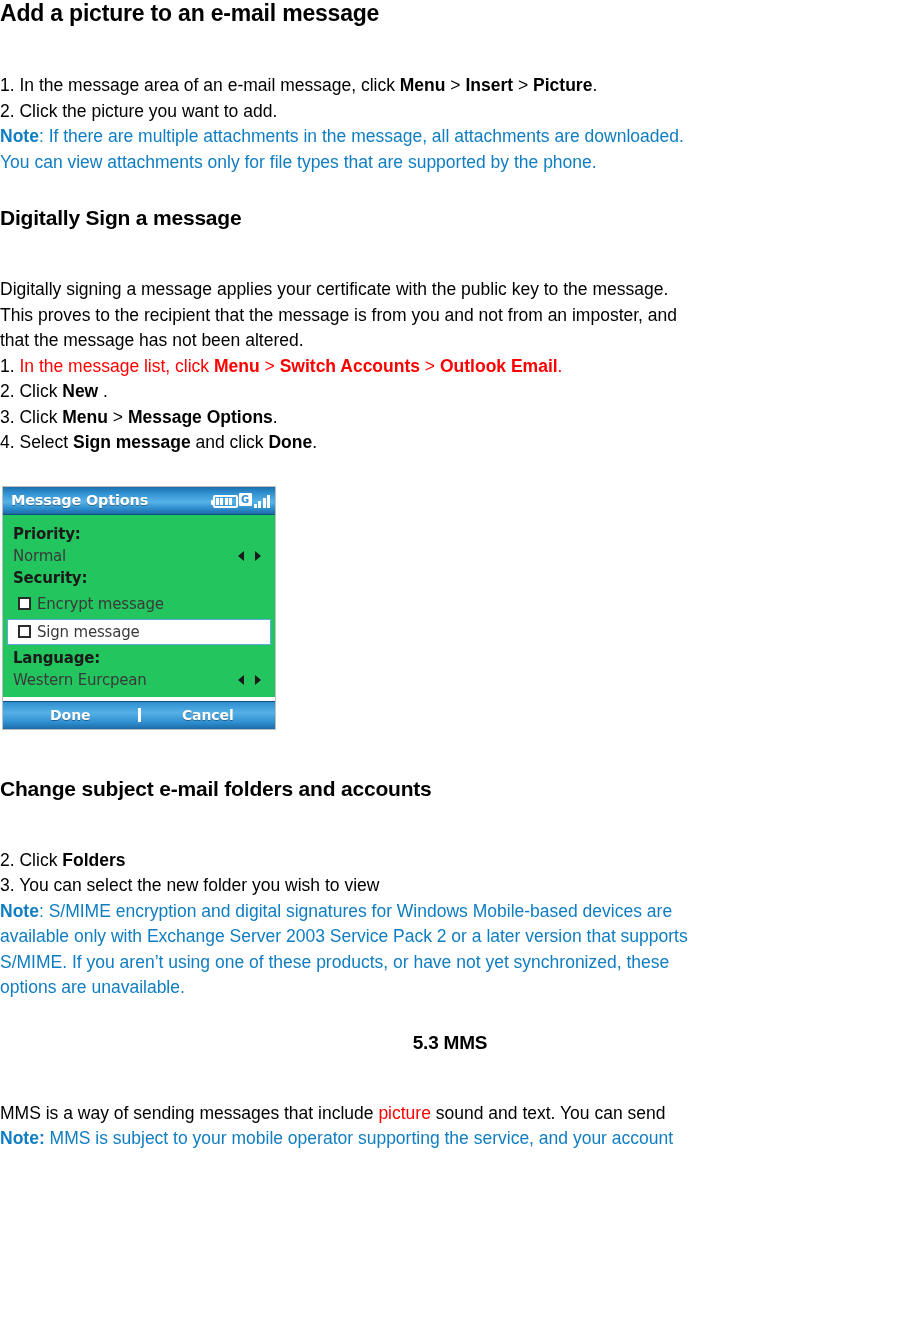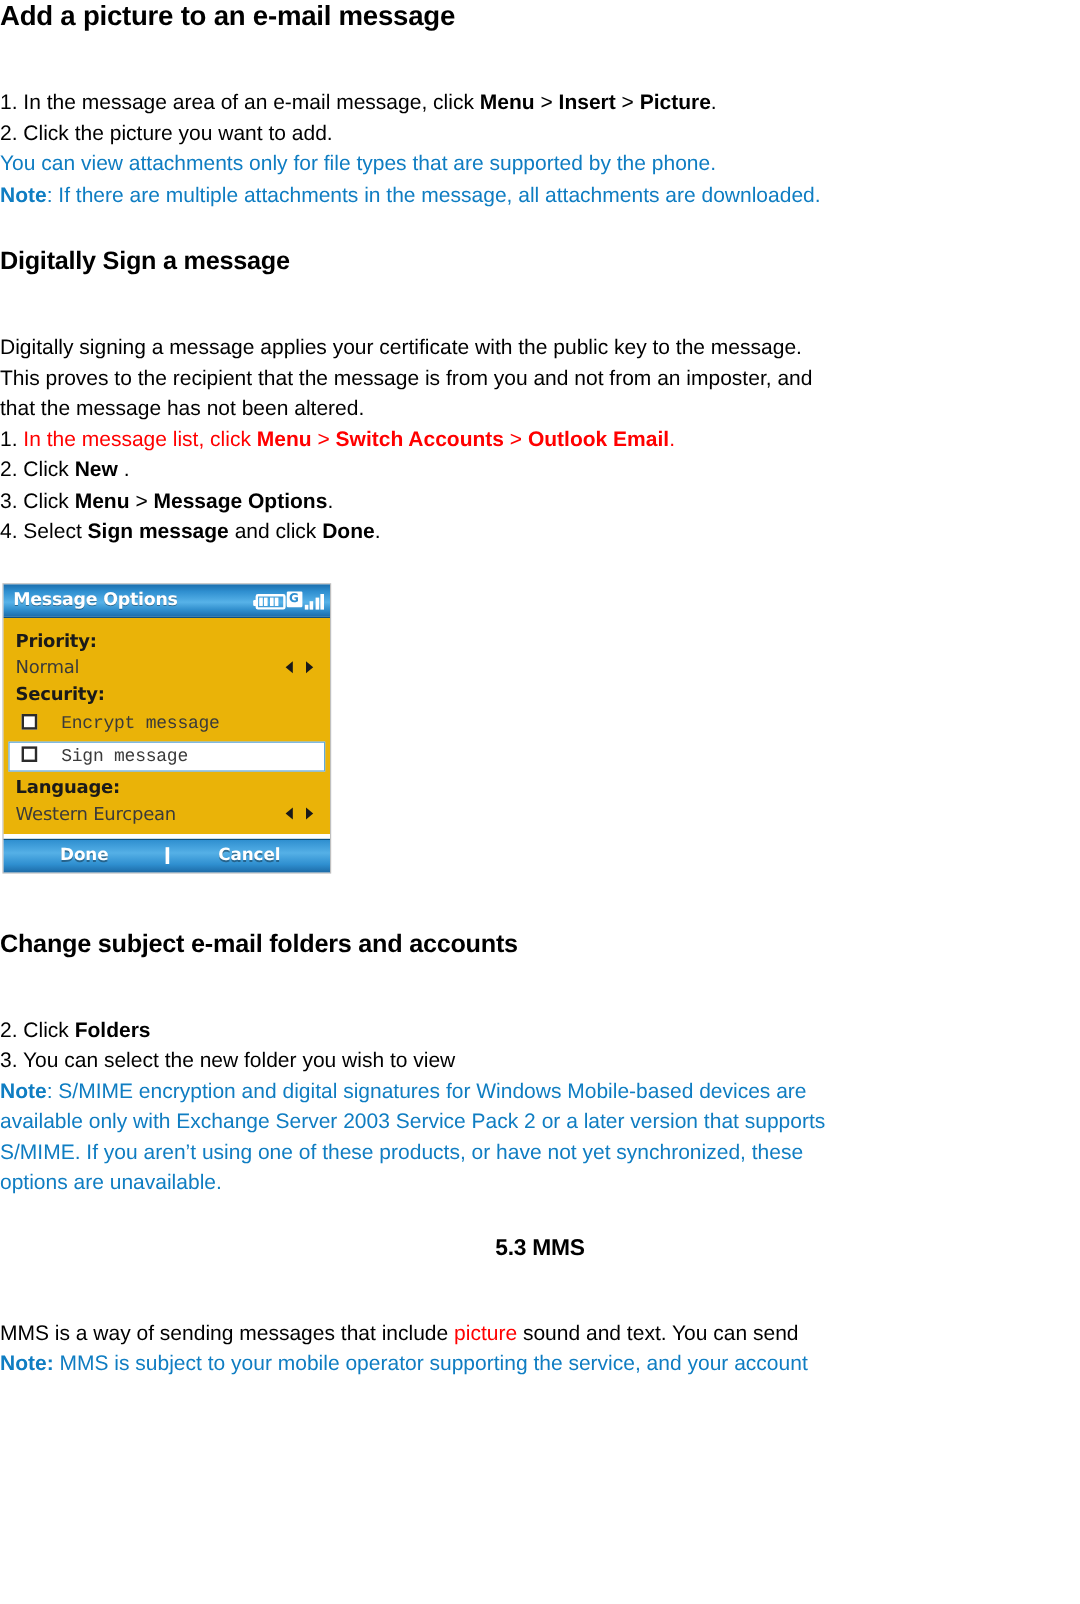--- a/index.html
+++ b/index.html
@@ -150,21 +150,21 @@
     width: 3px;
     background: #ffffff;
   }
   .icon-signal i:nth-child(1) { height: 4px; }
   .icon-signal i:nth-child(2) { height: 7px; }
   .icon-signal i:nth-child(3) { height: 10px; }
   .icon-signal i:nth-child(4) { height: 13px; }
 
   .phone-body {
     padding: 8px 0 6px 0;
-    background: #eab308;
+    background: #22c55e;
   }
   .phone-label {
     font-size: 15px;
     font-weight: bold;
     color: #1a1a1a;
     padding: 2px 0 2px 10px;
     letter-spacing: -0.2px;
   }
   .phone-value-row {
     display: flex;
@@ -185,26 +185,26 @@
   .arrow-left, .arrow-right {
     width: 0; height: 0;
     border-top: 5px solid transparent;
     border-bottom: 5px solid transparent;
   }
   .arrow-left  { border-right: 6px solid #1a1a1a; }
   .arrow-right { border-left: 6px solid #1a1a1a; }
 
   .phone-check-row {
     display: flex;
-    gap: 20px;
+    align-items: center;
+    gap: 6px;
     padding: 3px 6px 3px 10px;
     margin: 2px 4px;
     border: 1px solid transparent;
     box-sizing: border-box;
-    font-family: Liberation Mono, monospace;
   }
   .phone-check-row.selected {
     border: 1px solid #5fa9dd;
     background: #ffffff;
   }
   .checkbox {
     width: 13px;
     height: 13px;
     border: 2px solid #2b2b2b;
     background: #ffffff;
@@ -248,22 +248,22 @@
 <div class="page">
 
   <h1 class="doc-h1">Add a picture to an e-mail message</h1>
 
   <div class="gap-lg"></div>
 
   <div class="doc-line"><span>1. </span><span>In the message area of an e-mail message, click </span><span class="b">Menu</span><span class="gt"> &gt; </span><span class="b">Insert</span><span class="gt"> &gt; </span><span class="b">Picture</span><span>.</span></div>
 
   <div class="doc-line"><span>2. </span><span>Click the picture you want to add.</span></div>
 
+  <div class="doc-line"><span class="b blue">Note</span><span class="blue">: </span><span class="blue">If there are multiple attachments in the message, all attachments are downloaded.</span></div>
   <div class="doc-line"><span class="blue">You can view attachments only for file types that are supported by the phone.</span></div>
-  <div class="doc-line"><span class="b blue">Note</span><span class="blue">: </span><span class="blue">If there are multiple attachments in the message, all attachments are downloaded.</span></div>
 
   <div class="gap-md"></div>
 
   <h2 class="doc-h2">Digitally Sign a message</h2>
 
   <div class="gap-lg"></div>
 
   <div class="doc-line">Digitally signing a message applies your certificate with the public key to the message.</div>
   <div class="doc-line">This proves to the recipient that the message is from you and not from an imposter, and</div>
   <div class="doc-line">that the message has not been altered.</div>

